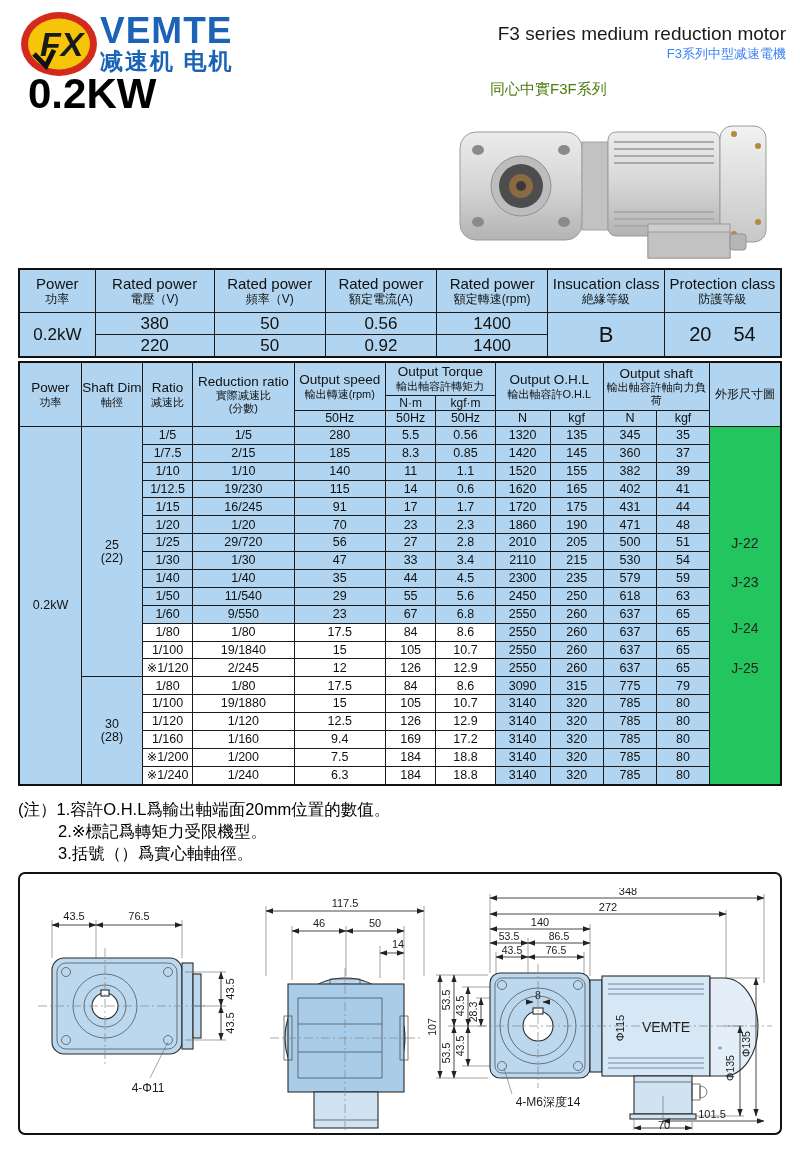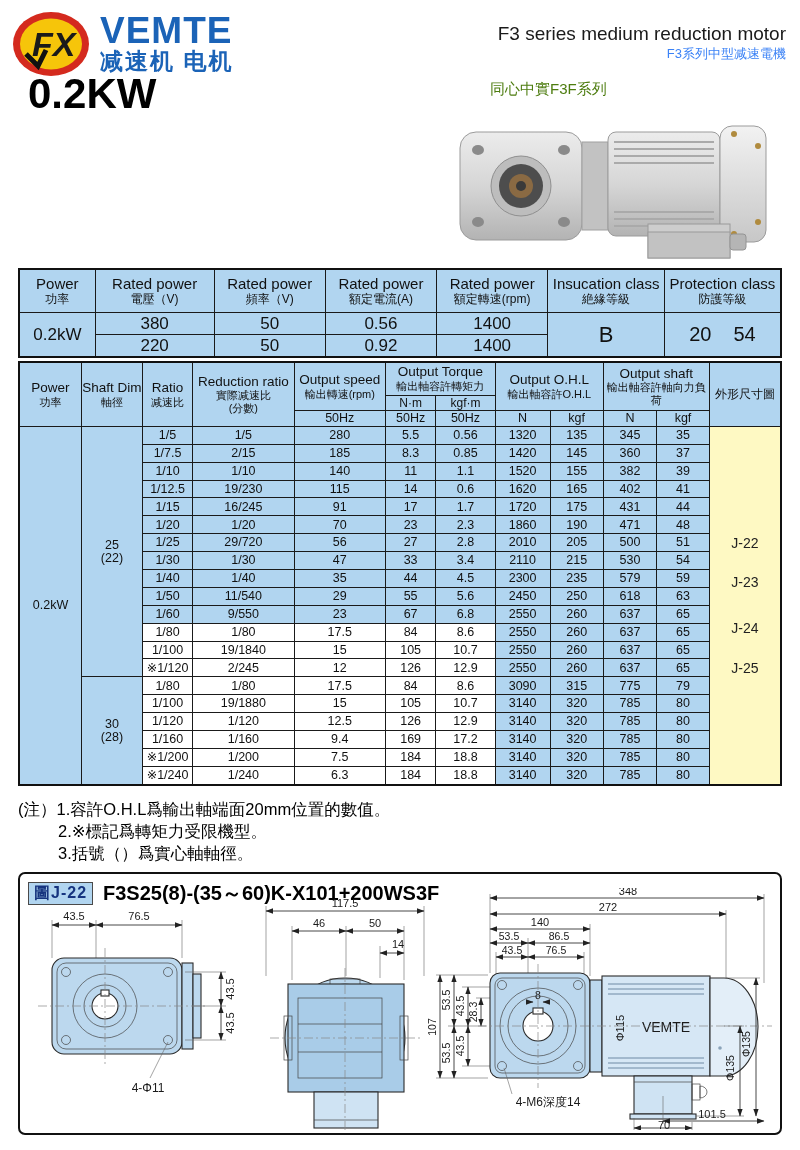--- a/index.html
+++ b/index.html
@@ -28,41 +28,41 @@
   #t1 td.val{font-size:17px;height:21px;}
   #t1 th{height:42px;}
   #t2{position:absolute;left:18px;top:361px;width:764px;}
   #t2 th{background:#b1d5f0;}
   #t2 tbody td{font-size:12.5px;height:16.9px;line-height:1;}
   #t2 .hr1{height:33px;}
   #t2 .hr2{height:14px;}
   #t2 .hr3{height:15px;}
   .c-power{font-size:15px;}
   .c-shaft{font-size:14px;line-height:1.15;}
-  .c-outline{background:#fef9c3;position:relative;}
+  .c-outline{background:#22c55e;position:relative;}
   .jlab{position:absolute;left:0;width:100%;text-align:center;font-size:14px;color:#222;}
   
   .notes{position:absolute;left:18px;top:799px;font-size:16.5px;line-height:1.32;color:#000;}
   .notes .ind{margin-left:40px;}
   
   .figure-box{position:absolute;left:18px;top:872px;width:760px;height:259px;border:2.6px solid #111;border-radius:7px;background:#fff;}
   .fig-title{position:absolute;left:8px;top:6px;display:flex;align-items:center;gap:10px;}
   .fig-tag{background:#b1d5f0;border:1px solid #4a4a4a;color:#16347f;font-weight:bold;font-size:16px;padding:0px 5px;letter-spacing:1px;}
   .fig-code{font-size:20px;font-weight:bold;color:#000;}
   svg text{font-family:"Liberation Sans","DejaVu Sans",sans-serif;fill:#1a1a1a;}
   .dim{stroke:#333;stroke-width:0.9;fill:none;}
   .ext{stroke:#666;stroke-width:0.6;fill:none;}
   .cl{stroke:#888;stroke-width:0.7;stroke-dasharray:9 3 2 3;fill:none;}
   .geo{stroke:#2b2b2b;stroke-width:1.1;}
   .geo2{stroke:#444;stroke-width:0.7;fill:none;}
 </style>
 </head>
 <body>
 
-<div class="abs" style="left:8px;top:8px;width:90px;height:72px;">
+<div class="abs" style="left:16px;top:8px;width:90px;height:72px;">
   <svg width="90" height="72" viewBox="0 0 90 72">
     <ellipse cx="43" cy="36" rx="38" ry="32" fill="#d42a1e"></ellipse>
     <ellipse cx="43" cy="36" rx="31" ry="25.5" fill="#f6c50a"></ellipse>
     <text x="24" y="48" font-size="34" font-weight="bold" font-style="italic">FX</text>
     <path d="M18,46 l12,12 l8,-16" stroke="#111" stroke-width="5" fill="none"></path>
   </svg>
 </div>
 <div class="brand-txt">
   <div class="brand-name">VEMTE</div>
   <div class="brand-sub">减速机 电机</div>
@@ -502,24 +502,20 @@
     </tbody>
 </table>
 
 <div class="notes">
   <div><span>(注）</span><span>1.容許O.H.L爲輸出軸端面20mm位置的數值。</span></div>
   <div class="ind">2.※標記爲轉矩力受限機型。</div>
   <div class="ind">3.括號（）爲實心軸軸徑。</div>
 </div>
 
 <div class="figure-box">
-  <div class="fig-title">
-    <span class="fig-tag">圖J-22</span>
-    <span class="fig-code">F3S25(8)-(35～60)K-X101+200WS3F</span>
-  </div>
 
   <svg class="abs" style="left:10px;top:32px;" width="228" height="222" viewBox="0 0 228 222">
     <defs>
         <marker id="fa" markerWidth="9" markerHeight="8" refX="8" refY="4" orient="auto-start-reverse">
           <path d="M0,1 L8.5,4 L0,7 z" fill="#222"></path>
         </marker>
       </defs>
     <g>
       <line class="ext" x1="22" y1="52" x2="22" y2="14"></line>
         <line class="ext" x1="66" y1="52" x2="66" y2="14"></line>

